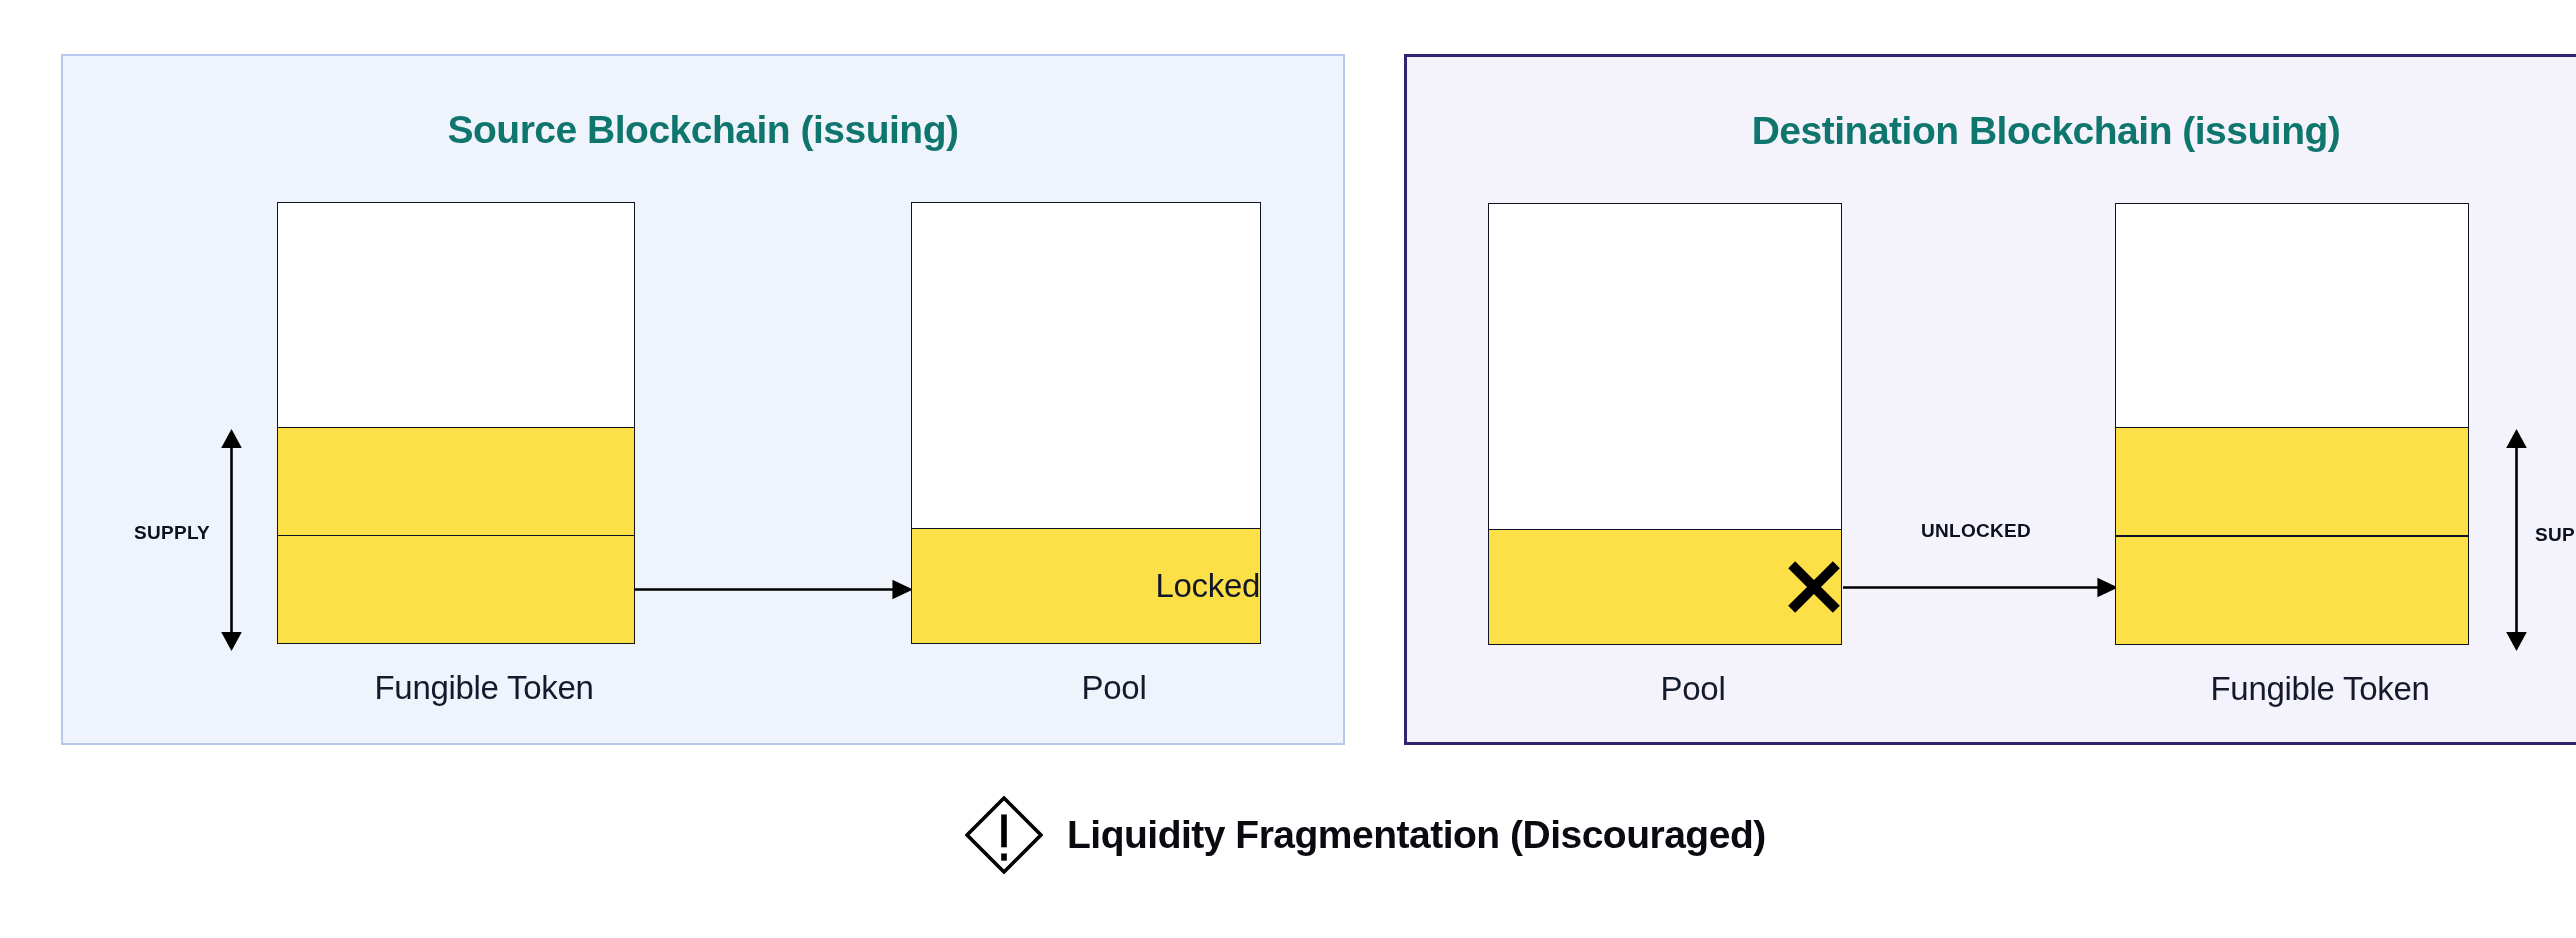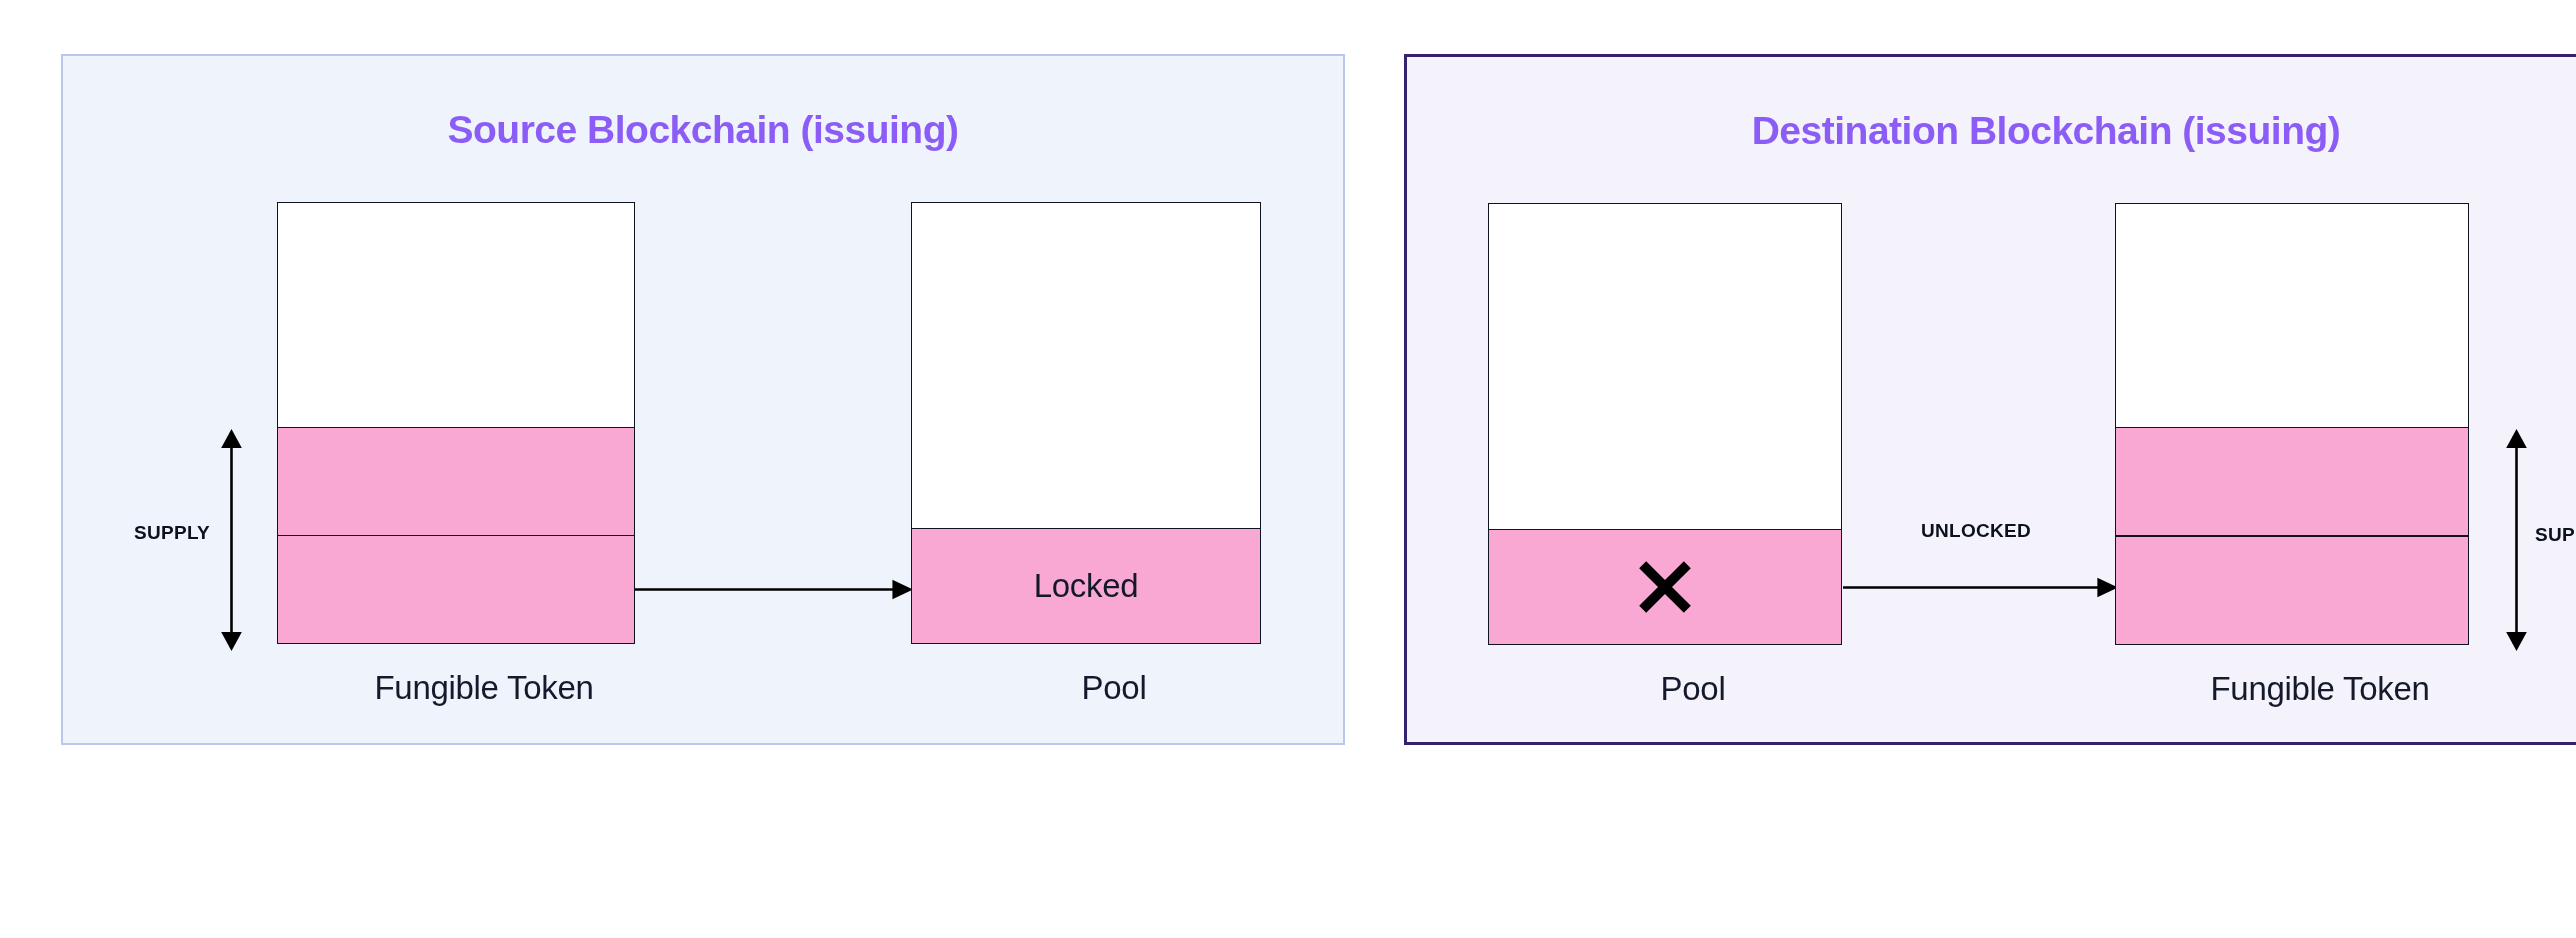--- a/index.html
+++ b/index.html
@@ -5,29 +5,29 @@
   html,body{margin:0;padding:0;background:#ffffff;}
   .canvas{
     position:relative;width:2749px;height:938px;background:#ffffff;overflow:hidden;
     font-family:"Liberation Sans","DejaVu Sans",sans-serif;color:#10141f;
   }
   .panel{position:absolute;top:54px;height:691px;box-sizing:border-box;}
   .panel-source{left:61px;width:1284px;background:#eff3fc;border:2.1px solid #b9c7ee;}
   .panel-dest{left:1404px;width:1284px;background:#f4f2fb;border:3.1px solid #342270;}
   .panel-title{
     position:absolute;left:0;right:0;top:52px;text-align:center;
-    font-size:39px;font-weight:700;letter-spacing:-0.5px;color:#8b5cf6;white-space:nowrap;
+    font-size:39px;font-weight:700;letter-spacing:-0.5px;color:#0f766e;white-space:nowrap;
   }
   .token-box{
     position:absolute;top:146px;height:442px;background:#ffffff;
     border:1.5px solid #0f1423;box-sizing:border-box;
   }
   .box-fill{
-    position:absolute;left:0;right:0;bottom:0;background:#f9a8d4;
-    border-top:1.5px solid #0f1423;display:flex;align-items:center;justify-content:center;
+    position:absolute;left:0;right:0;bottom:0;background:#fde047;
+    border-top:1.5px solid #0f1423;display:flex;align-items:center;justify-content:flex-end;
   }
   .fill-divider{position:absolute;left:0;right:0;top:calc(50% - 1px);height:1.5px;background:#0f1423;}
   .box-label{
     position:absolute;top:100%;margin-top:26px;left:50%;transform:translateX(-50%);
     font-size:33px;letter-spacing:-0.3px;color:#141a2b;white-space:nowrap;margin-left:28px;
   }
   .fill-text{font-size:33px;letter-spacing:-0.3px;color:#12182a;}
   .small-cap-label{
     position:absolute;transform:translateX(-50%);font-size:19px;letter-spacing:0.3px;
     color:#0c111e;white-space:nowrap;font-weight:bold;
@@ -100,15 +100,23 @@
     </div>
 
     <svg class="arrow-svg" style="left:1098px;top:372px" width="23" height="222" viewBox="0 0 44 430">
       <line x1="22" y1="30" x2="22" y2="400" stroke="#000000" stroke-width="5"></line>
       <polygon points="22,0 42,37 2,37" fill="#000000"></polygon>
       <polygon points="22,430 42,393 2,393" fill="#000000"></polygon>
     </svg>
     <div class="small-cap-label" style="left:1166px;top:467px">SUPPLY</div>
   </div>
 
+  <div class="caption">
+    <svg width="78" height="78" viewBox="0 0 152 152">
+      <polygon points="76,4 148,76 76,148 4,76" fill="none" stroke="#000000" stroke-width="7"></polygon>
+      <line x1="76" y1="36" x2="76" y2="100" stroke="#000000" stroke-width="11"></line>
+      <line x1="76" y1="112" x2="76" y2="126" stroke="#000000" stroke-width="11"></line>
+    </svg>
+    <div class="caption-text">Liquidity Fragmentation (Discouraged)</div>
+  </div>
 
 </div>
 
 
 </body></html>

